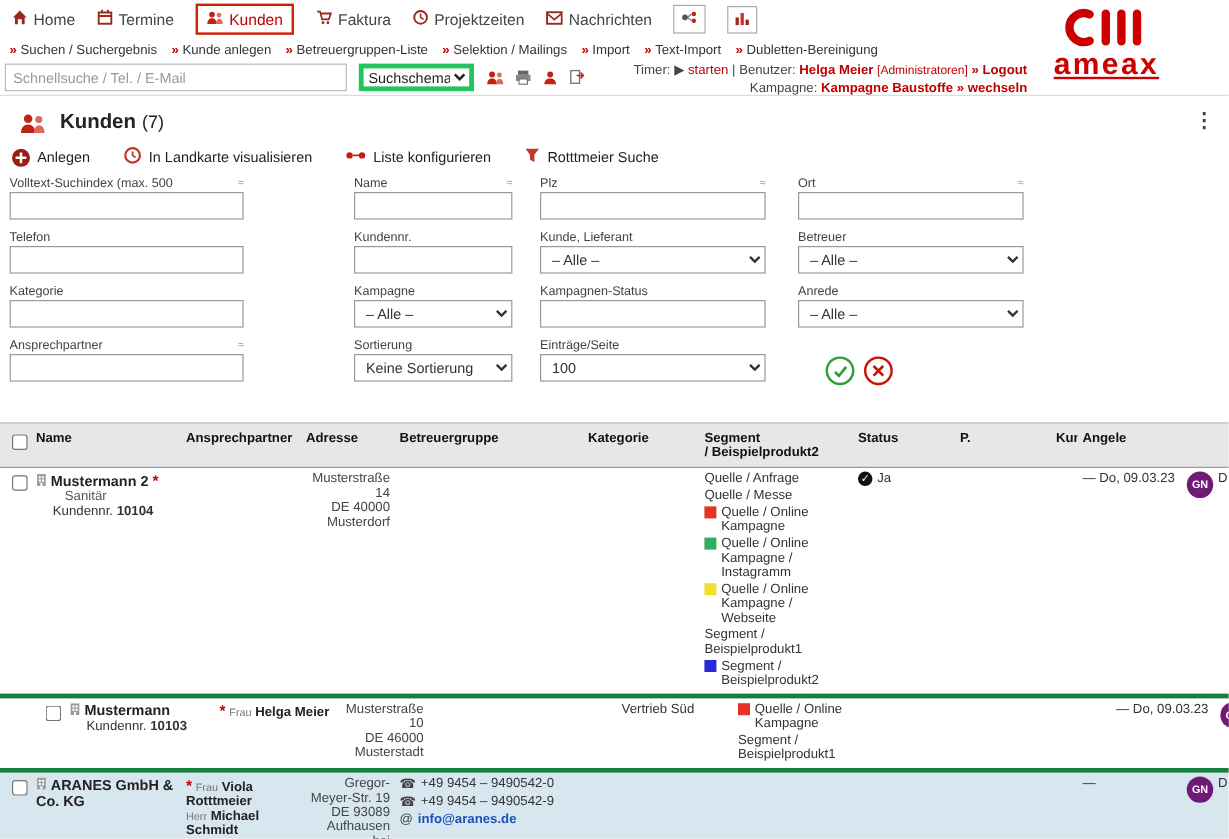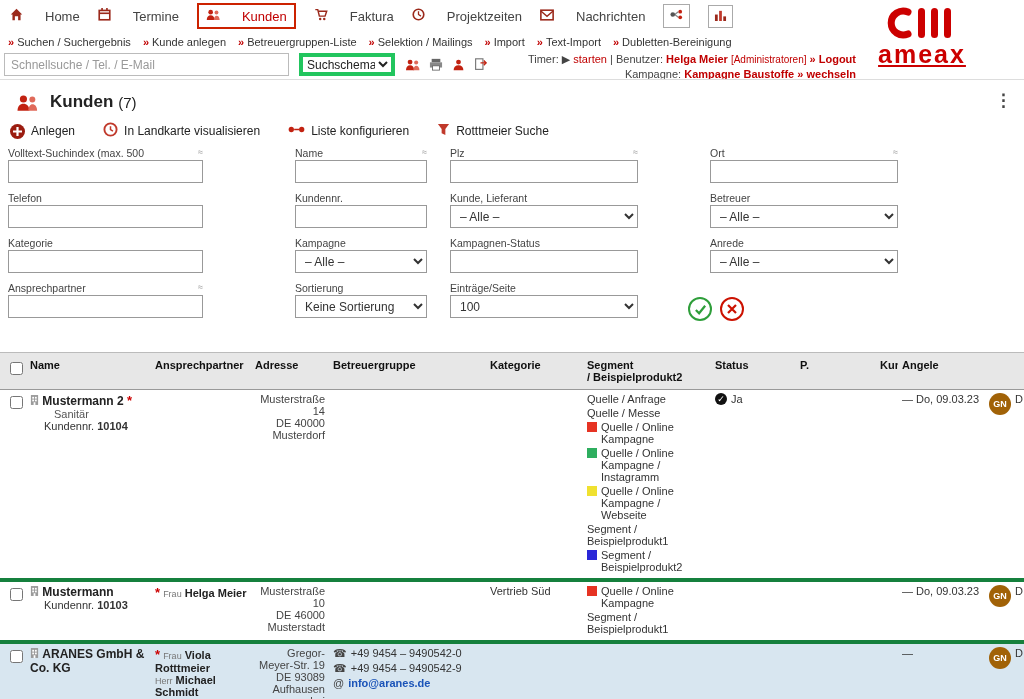--- a/index.html
+++ b/index.html
@@ -9,21 +9,21 @@
     font-size:12px; color:#333; background:#fff;
     position:relative; overflow:hidden;
   }
   .red { color:#c00000; }
   .b { font-weight:bold; }
   a { text-decoration:none; color:inherit; cursor:pointer; }
 
   
   .topbar { position:absolute; top:0; left:0; width:865px; height:32px;
             display:flex; align-items:center; gap:18px; padding-left:10px; }
-  .nav-item { display:flex; align-items:center; gap:22px; font-size:13px; color:#444; cursor:pointer; }
+  .nav-item { display:flex; align-items:center; gap:5px; font-size:13px; color:#444; cursor:pointer; }
   .nav-item.active { color:#c00000; border:2px solid #cc2200; padding:3px 7px; }
   .icon-btn { border:1px solid #aaa; padding:3px 5px; display:flex; align-items:center; cursor:pointer; }
 
   
   .subnav { position:absolute; top:36px; left:0; width:865px; display:flex; gap:12px;
             padding-left:8px; font-size:11px; color:#333; }
   .subnav a { display:flex; gap:3px; }
   .chev { color:#c00000; font-weight:bold; }
 
   
@@ -57,21 +57,21 @@
                 padding-left:10px; align-items:center; font-size:12px; color:#222; }
   .action { display:flex; align-items:center; gap:6px; cursor:pointer; }
   .plus-circle { width:15px; height:15px; border-radius:50%; background:#9b1c10; display:flex; }
 
   
   .filter-form { position:absolute; top:147px; left:0; width:1024px; height:200px; }
   .fcol { position:absolute; top:0; }
   .fcol1 { left:8px;  width:195px; }
   .fcol2 { left:295px; width:132px; }
   .fcol3 { left:450px; width:188px; }
-  .fcol4 { left:710px; width:188px; }
+  .fcol4 { left:665px; width:188px; }
   .fgroup { margin-bottom:9px; }
   .flabel { font-size:10.5px; color:#444; height:13px; display:flex; justify-content:space-between; align-items:flex-start;gap:40px; }
   .fuzzy { color:#999; font-size:9px; }
   .ftext, .fsel { width:100%; height:23px; border:1px solid #999; font-size:12px; padding:2px 5px;
                   background:#fff; color:#333; font-family:"Liberation Sans",sans-serif; }
   .form-buttons { position:absolute; left:688px; top:150px; display:flex; gap:8px; }
   .cbtn { width:24px; height:24px; border-radius:50%; display:flex; align-items:center; justify-content:center;
           cursor:pointer; background:#fff; }
   .cbtn.ok { border:2px solid #2e9e3a; }
   .cbtn.no { border:2px solid #cc1100; }
@@ -79,21 +79,21 @@
   
   .table { position:absolute; top:352px; left:0; width:1024px; font-size:11px; }
   .thead, .trow { display:grid;
       grid-template-columns:26px 125px 100px 78px 157px 97px 128px 85px 80px 22px 90px 36px; }
   .thead { background:#e7e7e7; border-top:1px solid #bbb; border-bottom:1px solid #999;
            font-weight:bold; color:#111; min-height:30px; padding:3px 0; }
   .thead .cell { white-space:pre-line; }
   .cell { padding:3px 4px; overflow:hidden; }
   .trow { border-bottom:4px solid #15803d; }
   .row1 { min-height:186px; }
-  .row2 { min-height:62px; }
+  .row2 { min-height:62px;padding-left:28px; }
   .row3 { min-height:100px; background:#d8e6f0; }
   .cb { margin:3px 0 0 6px; }
 
   .name-line { font-size:12px; }
   .name-line b { color:#222; }
   .star { color:#cc0000; font-weight:bold; font-size:13px; }
   .name-sub { color:#555; margin-left:24px; }
   .name-knr { margin-left:14px; }
   .anrede { font-size:9px; color:#777; }
   .kontakt b { color:#222; }
@@ -104,21 +104,21 @@
   .email-link { color:#1a53b8; font-weight:bold; }
 
   .kat-item { display:flex; gap:4px; margin-bottom:2px; }
   .kat-sq { width:10px; height:10px; flex:none; margin-top:1px; }
 
   .seg-line { display:flex; gap:4px; align-items:center; }
   .seg-check { width:12px; height:12px; border-radius:50%; background:#111; color:#fff;
                font-size:9px; line-height:12px; text-align:center; flex:none; }
 
   .angelegt-cell { display:flex; gap:4px; align-items:flex-start; overflow:hidden; padding:3px 0 0 1px; }
-  .avatar { width:22px; height:22px; border-radius:50%; background:#a16207; color:#fff; flex:none;
+  .avatar { width:22px; height:22px; border-radius:50%; background:#701a75; color:#fff; flex:none;
             font-size:9px; font-weight:bold; display:flex; align-items:center; justify-content:center; }
 </style>
 </head>
 <body>
 
 <div class="topbar">
   <a class="nav-item">
     <span><svg width="13" height="13" viewBox="0 0 16 16">
           <path fill="#9b291b" d="M8 1 15 8h-2v7h-3v-5H6v5H3V8H1z"></path>
         </svg></span>

